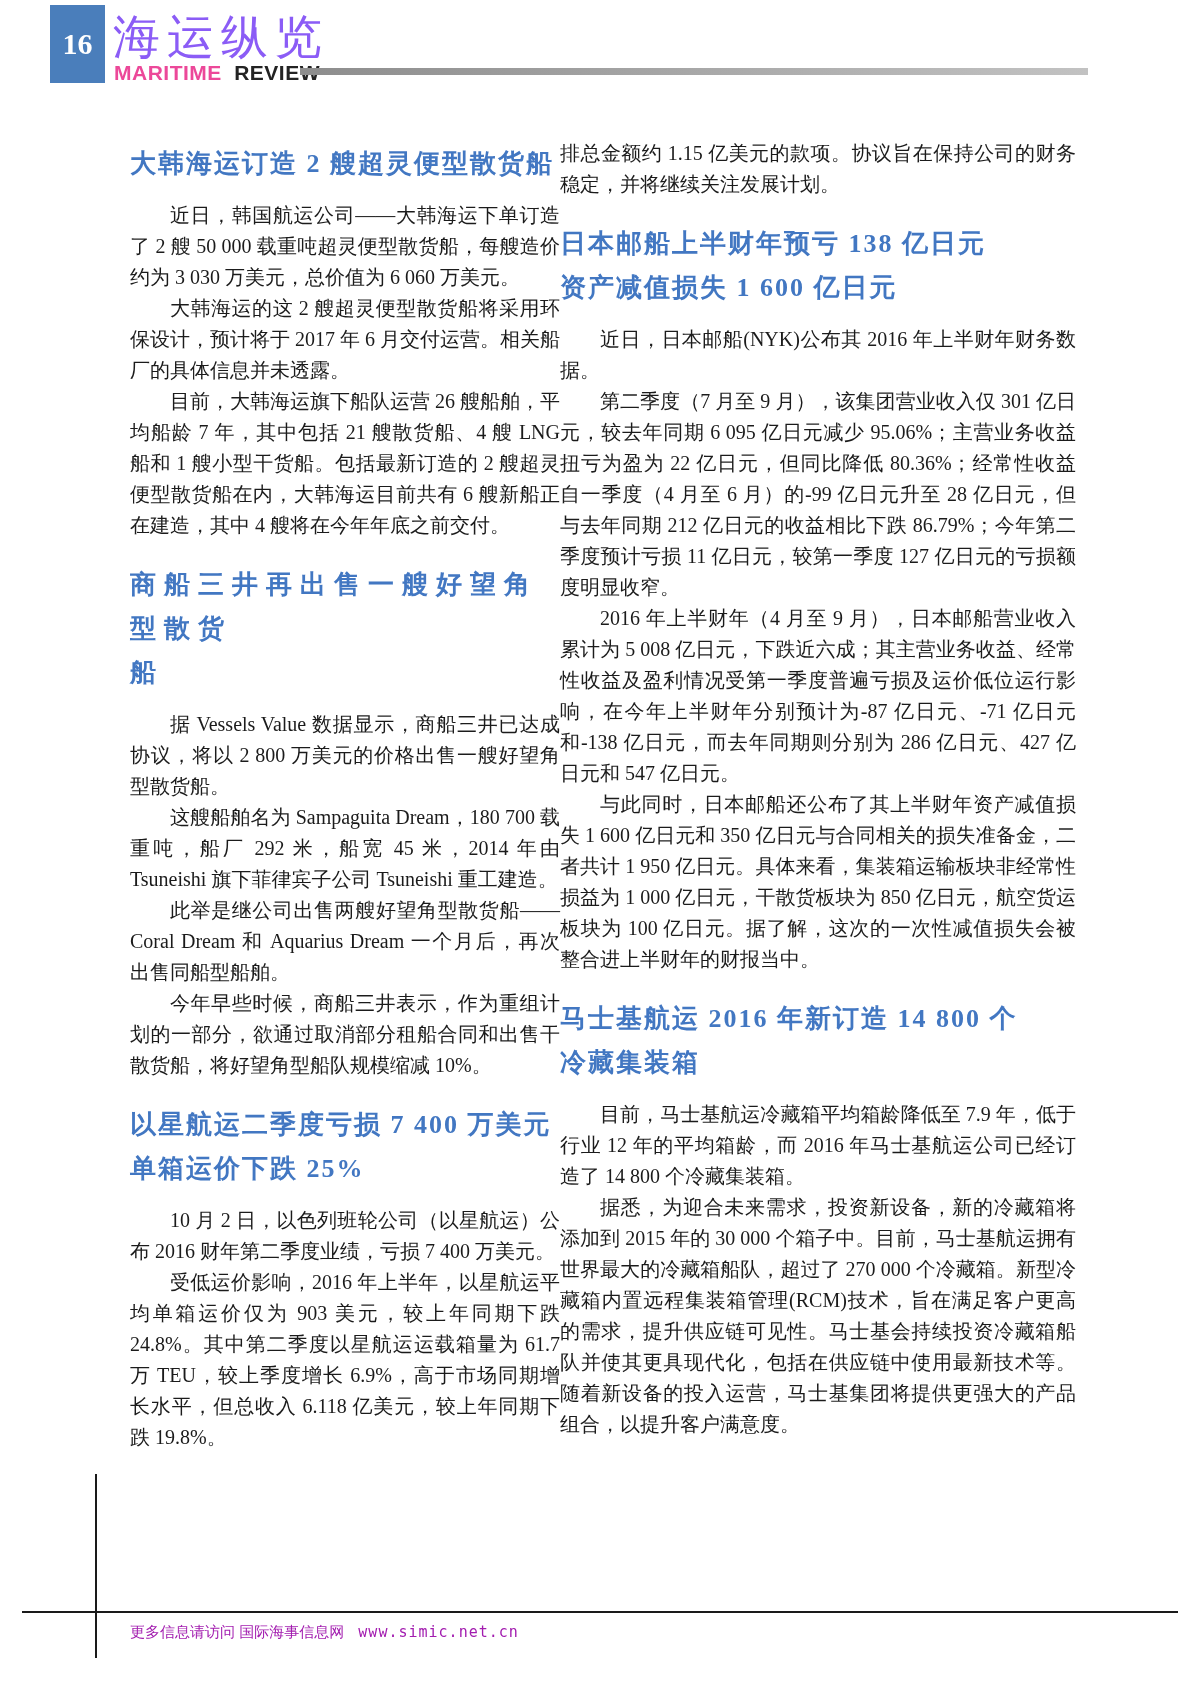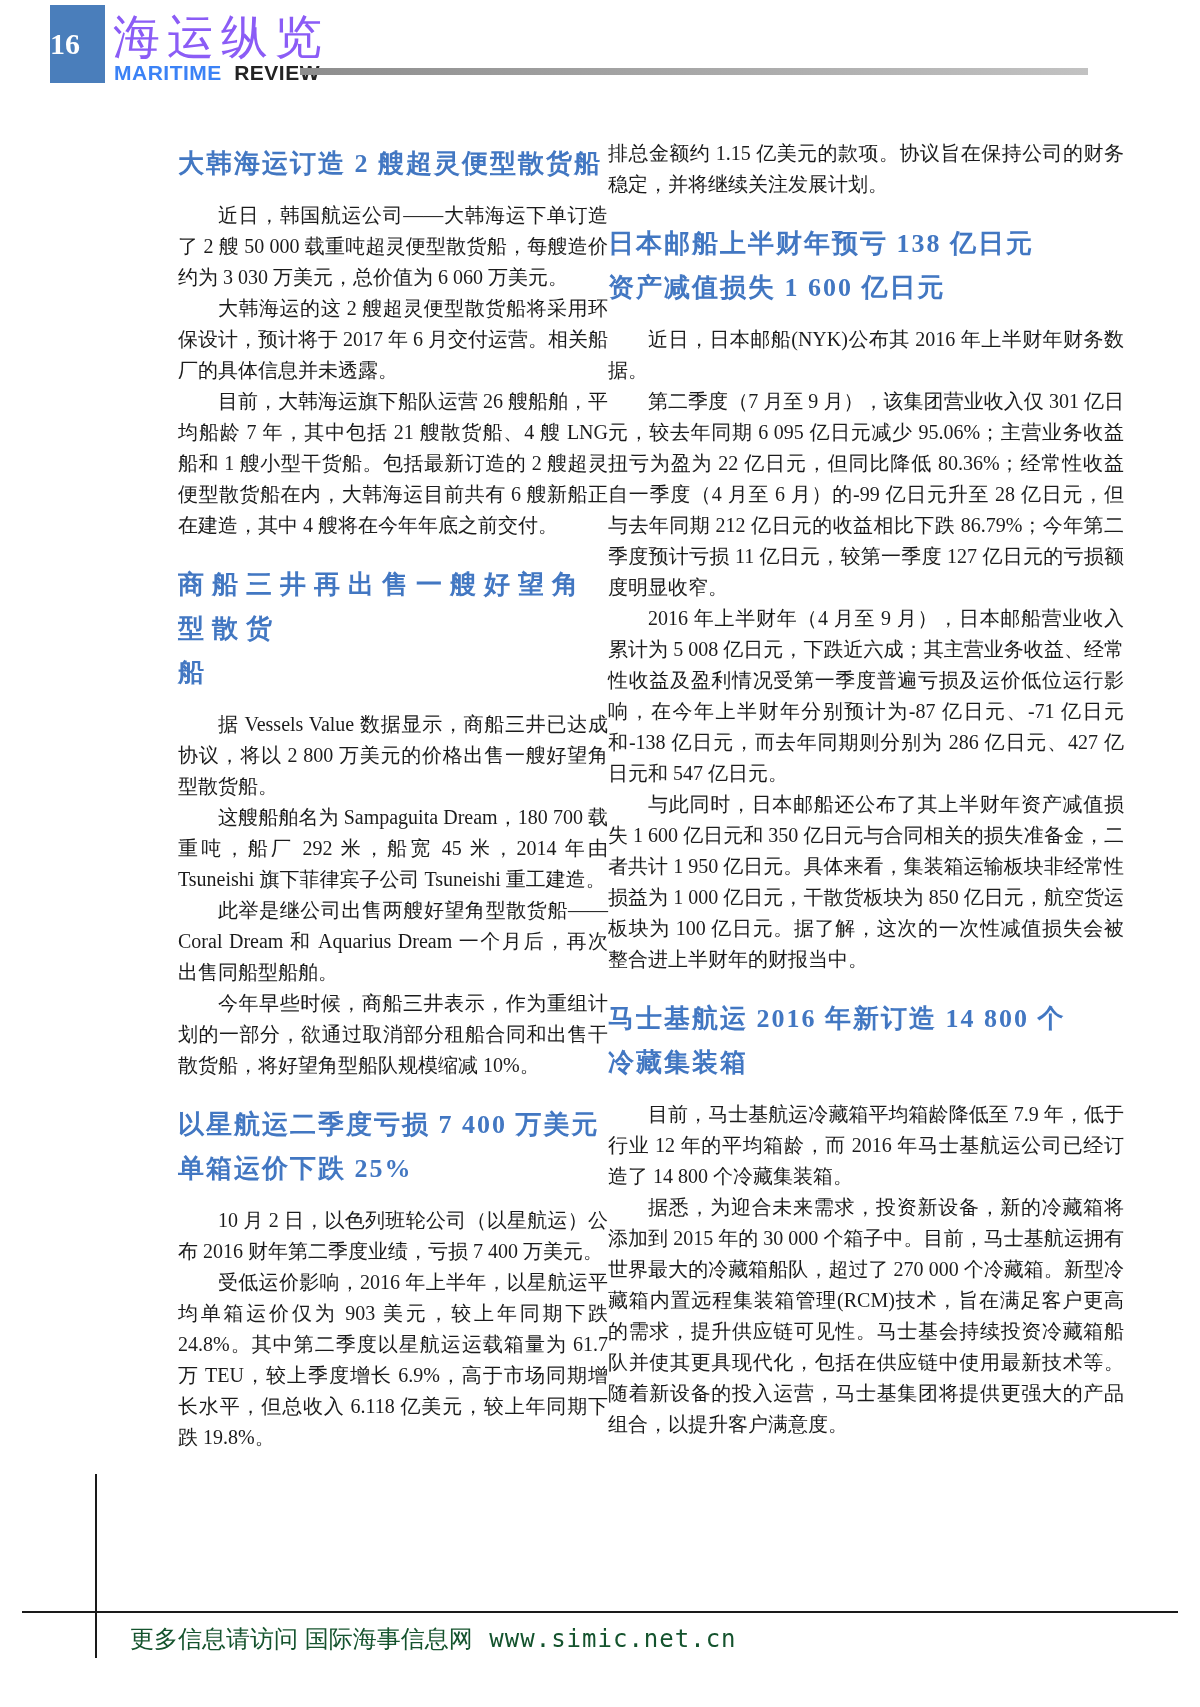--- a/index.html
+++ b/index.html
@@ -10,50 +10,50 @@
     font-family: "Liberation Serif", "DejaVu Serif", serif;
     color: #1b1b1b;
     overflow: hidden;
   }
 
   
   .page-badge {
     position: absolute; left: 50px; top: 5px;
     width: 55px; height: 78px;
     background: #4A7EBB;
-    display: flex; align-items: center; 
+    display: flex; align-items: center; justify-content: center;
   }
   .page-badge span {
     color: #ffffff; font-size: 30px; font-weight: bold;
     font-family: "Liberation Serif", serif;
   }
   .title-cn {
     position: absolute; left: 113px; top: 6px;
     font-size: 47px; letter-spacing: 7px; color: #8b5cf6;
     font-family: "Liberation Serif", "DejaVu Serif", serif;
   }
   .title-en {
     position: absolute; left: 114px; top: 61px;
     font-size: 21px; font-weight: bold;
     font-family: "Liberation Sans", "DejaVu Sans", sans-serif;
     letter-spacing: 0.5px;
   }
-  .title-en .en-blue { color: #3b82f6; }
+  .title-en .en-blue { color: #ec4899; }
   .title-en .en-black { color: #232323; margin-left: 6px; }
   .header-rule {
     position: absolute; left: 300px; top: 68px;
     width: 788px; height: 7px;
     background: linear-gradient(to right, #8d8d8d, #c2c2c2);
   }
 
   
   .content {
     position: absolute; left: 130px; top: 138px;
     width: 962px;
-    display: flex; gap: 0; margin-left: 48px;
+    display: flex; gap: 0;
   }
   .col { font-size: 20px; line-height: 31px; text-align: justify; }
   .col-left  { width: 430px; }
   .col-right { width: 516px; }
 
   .article-heading {
     color: #4277C2;
     font-size: 26px; line-height: 44px; font-weight: bold;
     text-align: left;
     margin: 22px 0 14px 0;
@@ -70,21 +70,21 @@
   .footer-vline {
     position: absolute; left: 95px; top: 1474px;
     width: 2px; height: 184px; background: #1a1a1a;
   }
   .footer-hline {
     position: absolute; left: 22px; top: 1611px;
     width: 1156px; height: 2px; background: #1a1a1a;
   }
   .footer-text {
     position: absolute; left: 130px; top: 1623px;
-    font-size: 24px; color: #14532d;
+    font-size: 15px; color: #a21caf;
     font-family: "Liberation Sans", "DejaVu Sans", sans-serif;
   }
   .footer-text .url {
     font-family: "DejaVu Sans Mono", "Liberation Mono", monospace;
     margin-left: 10px; letter-spacing: 1px;
   }
 </style>
 </head>
 <body>
 

